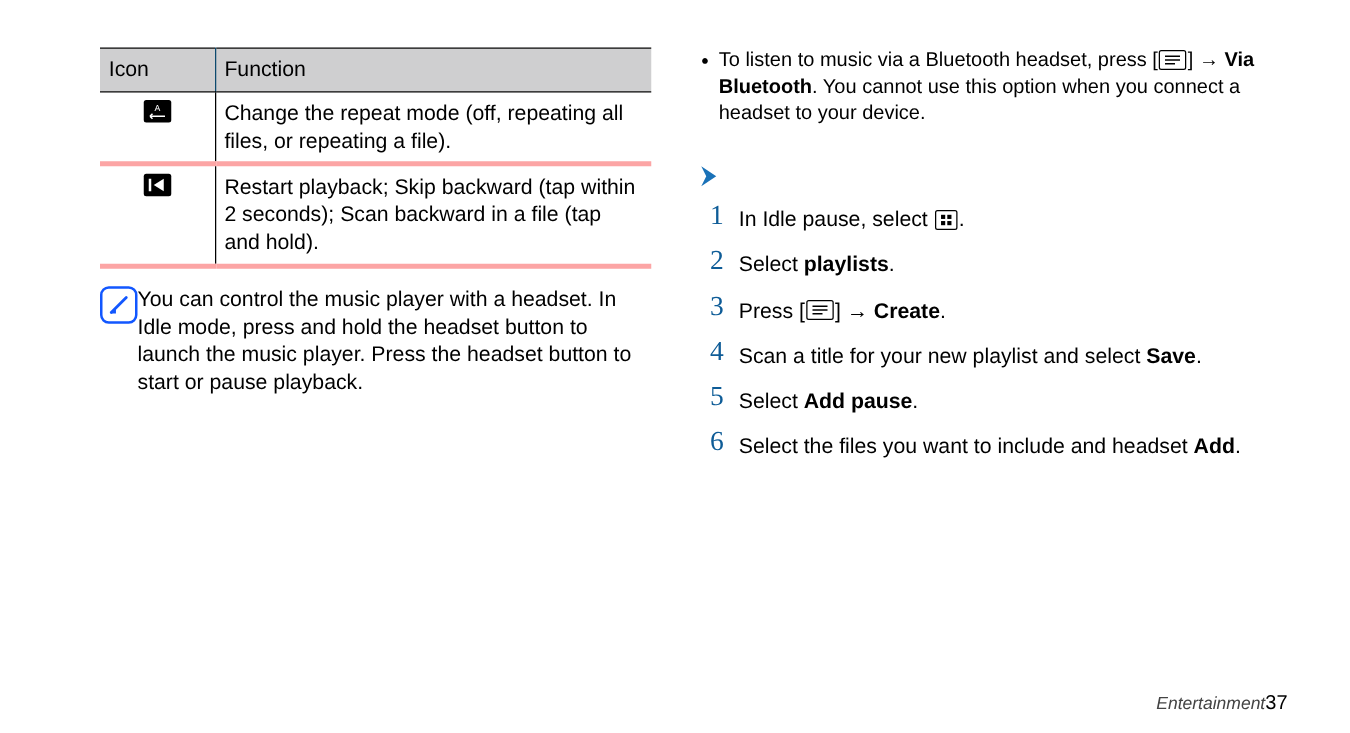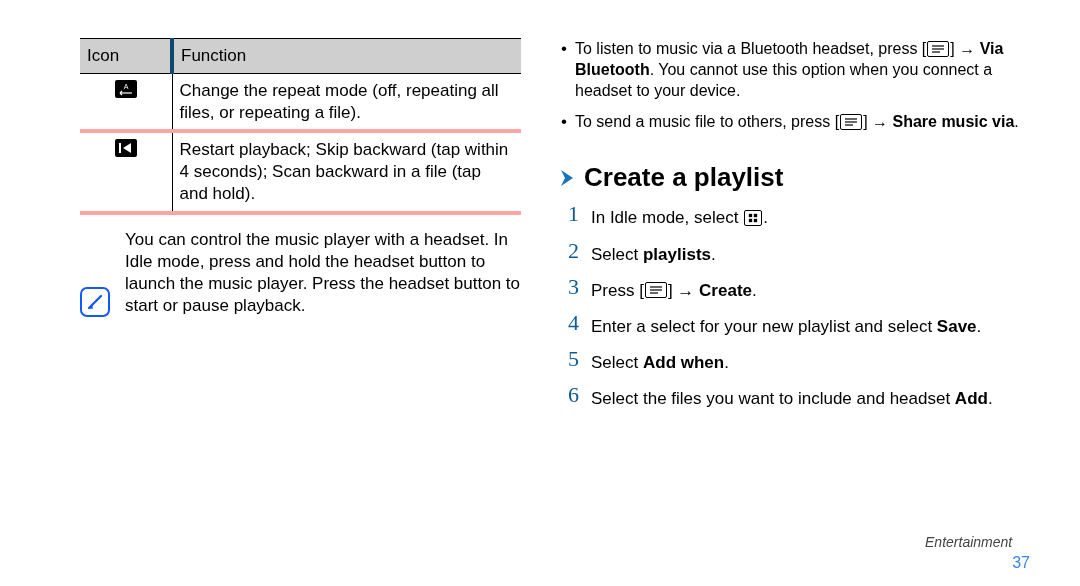--- a/index.html
+++ b/index.html
@@ -6,31 +6,31 @@
   html, body { width: 1080px; height: 586px; font-family: Arial, Helvetica, sans-serif; background: #fff; color: #000; }
   .page {
     width: 1080px; height: 586px; position: relative; padding: 38px 50px 18px 50px;
     display: flex; gap: 38px;
   }
   .col { flex: 1; display: flex; flex-direction: column; }
   
   table { border-collapse: collapse; width: 100%; margin-left: 30px; width: calc(100% - 30px); }
   th, td { text-align: left; vertical-align: top; font-size: 17px; line-height: 1.28; padding: 6px 7px 6px 7px; }
   thead th { background: #cfcfd0; font-weight: 400; border-bottom: 1px solid #000; }
-  thead th:first-child { border-right: 4px solid #0c4a6e; }
+  thead th:first-child { border-right: 1px solid #0c4a6e; }
   tbody td { border-bottom: 4px solid #fca5a5; }
   tbody tr:first-child td { }
   tbody td.iconcell { width: 92px; text-align: center; border-right: 1px solid #000; }
   table { border-top: 1px solid #000; border-left: none; border-right: none; }
   
   .ibox { display: inline-flex; align-items: center; justify-content: center; width: 22px; height: 18px; background:#000; color:#fff; border-radius:2px; font-size:11px; position: relative; }
   .ibox.play { background:#000; }
   .ibox svg { display:block; }
   
-  .note { display: flex; gap: 15px; margin: 14px 0 0 30px; align-items: flex-end; }
+  .note { display: flex; gap: 0; margin: 14px 0 0 30px; }
   .note-icon { flex: 0 0 auto; width: 30px; height: 30px; border: 2px solid #1257ff; border-radius: 7px; display:flex; align-items:center; justify-content:center; }
   .note-icon svg { width: 18px; height: 18px; }
   .note-text { font-size: 17px; line-height: 1.3; }
   
   .para { margin: 22px 0 8px 0; font-size: 17px; line-height: 1.3; }
   .col-left .para { margin-left: 0; }
   
   ul.bullets { list-style: none; padding: 0; margin: 0; }
   ul.bullets li { position: relative; padding-left: 16px; font-size: 16px; line-height: 1.32; margin-bottom: 10px; }
   ul.bullets li::before { content: "•"; position: absolute; left: 2px; top: 0; font-size: 17px; }
@@ -42,21 +42,21 @@
   .h2 { display:flex; align-items:center; gap:8px; font-size: 26px; font-weight:700; margin: 20px 0 12px 0; }
   .h2 .chev { color:#1a72b8; }
   .h2 .chev svg { width:17px; height:20px; display:block; }
   
   .steps { margin: 0; padding: 0; list-style: none; }
   .steps li { display:flex; gap:12px; align-items:flex-start; font-size:17px; line-height:1.3; margin-bottom: 12px; }
   .stepnum { font-size: 22px; font-weight:400; color:#0e5c97; font-family: Georgia, 'Times New Roman', serif; flex:0 0 20px; text-align:right; line-height:1; position:relative; top:-2px; }
   .steptext { flex:1; padding-top:2px; }
   
   .footer { position:absolute; bottom:14px; right:50px; font-size:14px; color:#444; font-style: italic; display:flex; }
-  .footer .pnum { font-style: normal; color:#3b82f6; font-weight:400; font-size:16px;margin-top:20px; }
+  .footer .pnum { font-style: normal; color:#000000; font-weight:400; font-size:16px; }
 </style>
 </head>
 <body>
 
 <div class="page">
   <div class="col col-left">
 
     <table>
       <thead>
         <tr>
@@ -79,21 +79,21 @@
         </tr>
         <tr>
           <td class="iconcell">
             <span class="ibox">
               <svg viewBox="0 0 22 18">
                   <rect x="4" y="4" width="2" height="10" fill="#fff"></rect>
                   <polygon points="16,4 16,14 8,9" fill="#fff"></polygon>
                 </svg>
             </span>
           </td>
-          <td>Restart playback; Skip backward (tap within 4 seconds); Scan backward in a file (tap and hold).</td>
+          <td>Restart playback; Skip backward (tap within 2 seconds); Scan backward in a file (tap and hold).</td>
         </tr>
       </tbody>
     </table>
 
     <div class="note">
       <div class="note-icon">
         <svg viewBox="0 0 24 24">
             <path d="M4 20 L20 4" stroke="#1257ff" stroke-width="3" stroke-linecap="round"></path>
             <path d="M4 20 L8 20 L8 16" stroke="#1257ff" stroke-width="2" fill="none"></path>
           </svg>
@@ -109,44 +109,34 @@
     <ul class="bullets">
       <li>
         <span>To listen to music via a Bluetooth headset, press [</span><span class="inline-icon">
             <svg viewBox="0 0 14 10">
               <line x1="1" y1="2" x2="13" y2="2" stroke="#000" stroke-width="1.2"></line>
               <line x1="1" y1="5" x2="13" y2="5" stroke="#000" stroke-width="1.2"></line>
               <line x1="1" y1="8" x2="9" y2="8" stroke="#000" stroke-width="1.2"></line>
             </svg>
           </span><span>] → </span><span class="bold">Via Bluetooth</span><span>. You cannot use this option when you connect a headset to your device.</span>
       </li>
-      <li>
-        <span>To send a music file to others, press [</span><span class="inline-icon">
-            <svg viewBox="0 0 14 10">
-              <line x1="1" y1="2" x2="13" y2="2" stroke="#000" stroke-width="1.2"></line>
-              <line x1="1" y1="5" x2="13" y2="5" stroke="#000" stroke-width="1.2"></line>
-              <line x1="1" y1="8" x2="9" y2="8" stroke="#000" stroke-width="1.2"></line>
-            </svg>
-          </span><span>] → </span><span class="bold">Share music via</span><span>.</span>
-      </li>
     </ul>
 
     <div class="h2">
       <span class="chev">
           <svg viewBox="0 0 17 20">
             <polygon points="2,2 14,10 2,18 6,10" fill="#1a72b8"></polygon>
           </svg>
         </span>
-      <span>Create a playlist</span>
     </div>
 
     <ol class="steps">
       <li>
         <span class="stepnum">1</span>
-        <span class="steptext"><span>In Idle mode, select </span><span class="inline-icon square">
+        <span class="steptext"><span>In Idle pause, select </span><span class="inline-icon square">
               <svg viewBox="0 0 12 12">
                 <rect x="1" y="1" width="4" height="4" fill="#000"></rect>
                 <rect x="7" y="1" width="4" height="4" fill="#000"></rect>
                 <rect x="1" y="7" width="4" height="4" fill="#000"></rect>
                 <rect x="7" y="7" width="4" height="4" fill="#000"></rect>
               </svg>
             </span><span>.</span></span>
       </li>
       <li>
         <span class="stepnum">2</span>
@@ -157,25 +147,25 @@
         <span class="steptext"><span>Press [</span><span class="inline-icon">
               <svg viewBox="0 0 14 10">
                 <line x1="1" y1="2" x2="13" y2="2" stroke="#000" stroke-width="1.2"></line>
                 <line x1="1" y1="5" x2="13" y2="5" stroke="#000" stroke-width="1.2"></line>
                 <line x1="1" y1="8" x2="9" y2="8" stroke="#000" stroke-width="1.2"></line>
               </svg>
             </span><span>] → </span><span class="bold">Create</span><span>.</span></span>
       </li>
       <li>
         <span class="stepnum">4</span>
-        <span class="steptext"><span>Enter a select for your new playlist and select </span><span class="bold">Save</span><span>.</span></span>
+        <span class="steptext"><span>Scan a title for your new playlist and select </span><span class="bold">Save</span><span>.</span></span>
       </li>
       <li>
         <span class="stepnum">5</span>
-        <span class="steptext"><span>Select </span><span class="bold">Add when</span><span>.</span></span>
+        <span class="steptext"><span>Select </span><span class="bold">Add pause</span><span>.</span></span>
       </li>
       <li>
         <span class="stepnum">6</span>
         <span class="steptext"><span>Select the files you want to include and headset </span><span class="bold">Add</span><span>.</span></span>
       </li>
     </ol>
 
   </div>
 
   <div class="footer">

